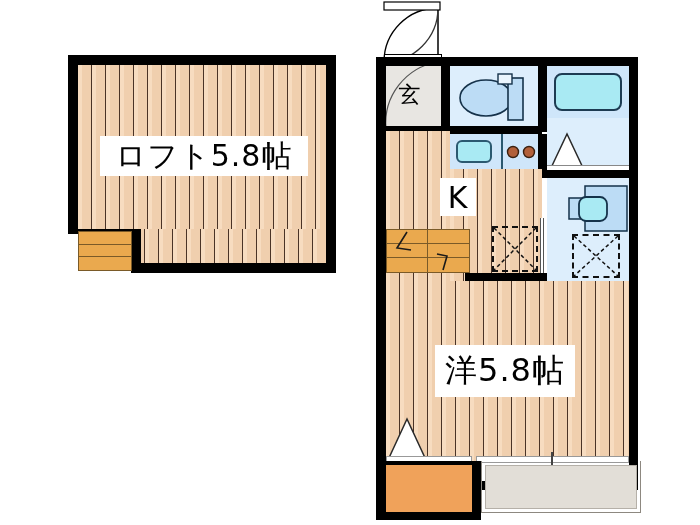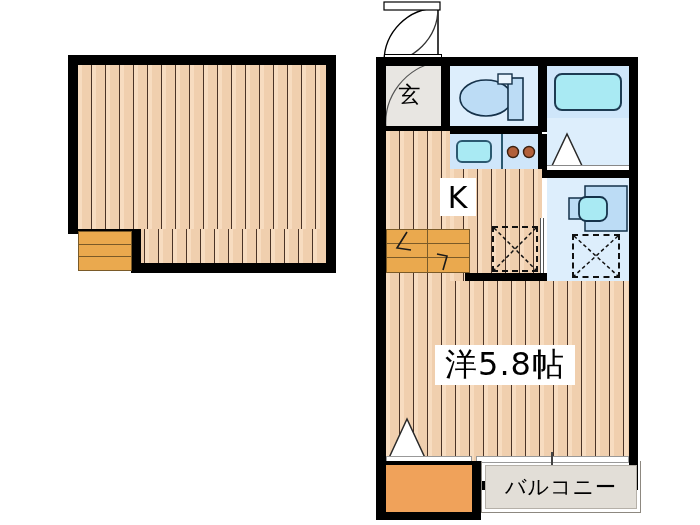--- a/index.html
+++ b/index.html
@@ -50,20 +50,21 @@
     <div class="abs wall" style="left:63px;top:174px;width:10px;height:44px;"></div>
     <div class="abs wall" style="left:0;top:174px;width:73px;height:5px;"></div>
   </div>
 
   <div class="abs" style="left:78px;top:231px;width:54px;height:40px;border:1.5px solid #7a5a28;">
     <div class="abs stair" style="left:0;top:0;width:100%;height:33.33%;border-bottom:1.5px solid #7a5a28;"></div>
     <div class="abs stair" style="left:0;top:33.33%;width:100%;height:33.33%;border-bottom:1.5px solid #7a5a28;"></div>
     <div class="abs stair" style="left:0;top:66.66%;width:100%;height:33.34%;"></div>
   </div>
 
+  <div class="lbl" style="left:100px;top:136px;width:208px;height:40px;font-size:30px;">ロフト5.8帖</div>
 
   <div class="abs wall" style="left:376px;top:57px;width:262px;height:433px;"></div>
 
   <div class="abs white" style="left:386px;top:66px;width:243px;height:415px;"></div>
 
   <div class="abs grey" style="left:386px;top:66px;width:55px;height:62px;"></div>
 
   <svg style="left:376px;top:0px;width:120px;height:130px;">
     <path d="M62,62 L62,8 A54,54 0 0,0 8,62 Z" fill="#ffffff" stroke="#000" stroke-width="1.3"></path>
     <path d="M62,62 L62,8 A54,54 0 0,1 8,62" fill="none" stroke="#333" stroke-width="1.3"></path>
@@ -151,21 +152,21 @@
     <svg style="left:0;top:0;width:84px;height:44px;">
       <path d="M20,2 L10,18 L24,20" fill="none" stroke="#1a1a1a" stroke-width="1.6"></path>
       <path d="M50,24 L60,26 L56,40" fill="none" stroke="#1a1a1a" stroke-width="1.6"></path>
     </svg>
   </div>
 
   <div class="abs wall" style="left:465px;top:273px;width:82px;height:8px;"></div>
 
   <div class="abs floor" style="left:386px;top:281px;width:243px;height:180px;"></div>
 
-  <div class="lbl" style="left:435px;top:345px;width:140px;height:40px;font-size:32px;">洋5.8帖</div>
+  <div class="lbl" style="left:435px;top:345px;width:140px;height:52px;font-size:32px;">洋5.8帖</div>
 
   <svg style="left:386px;top:410px;width:60px;height:52px;">
     <path d="M2,50 L21,9 L40,50 Z" fill="#ffffff" stroke="#2a2a2a" stroke-width="1.5"></path>
   </svg>
   <div class="abs white" style="left:386px;top:456px;width:86px;height:7px;border:1px solid #999;"></div>
 
   <div class="abs white" style="left:476px;top:456px;width:153px;height:7px;border:1px solid #999;"></div>
   <div class="abs" style="left:551px;top:452px;width:1.5px;height:14px;background:#444;"></div>
 
   <div class="abs wall" style="left:376px;top:461px;width:100px;height:8px;"></div>
@@ -173,21 +174,20 @@
 
   <div class="abs orange" style="left:386px;top:465px;width:86px;height:47px;"></div>
 
   <div class="abs wall" style="left:376px;top:461px;width:10px;height:58px;"></div>
   <div class="abs wall" style="left:472px;top:461px;width:9px;height:58px;"></div>
   <div class="abs wall" style="left:376px;top:512px;width:105px;height:8px;"></div>
 
   <div class="abs grey2" style="left:485px;top:465px;width:152px;height:44px;border:1px solid #b5b0a8;"></div>
   <div class="abs" style="left:481px;top:461px;width:160px;height:52px;border:1.5px solid #8d8880;
               border-top:none;background:transparent;"></div>
-  <div class="lbl" style="left:493px;top:472px;width:136px;height:30px;font-size:21px;background:transparent;">バルコニー</div>
 
   <div class="abs wall" style="left:629px;top:57px;width:9px;height:404px;"></div>
 
   <div class="abs wall" style="left:376px;top:57px;width:10px;height:410px;"></div>
 
   <div class="abs wall" style="left:376px;top:57px;width:262px;height:9px;"></div>
 
 </div>
 
 </body></html>

